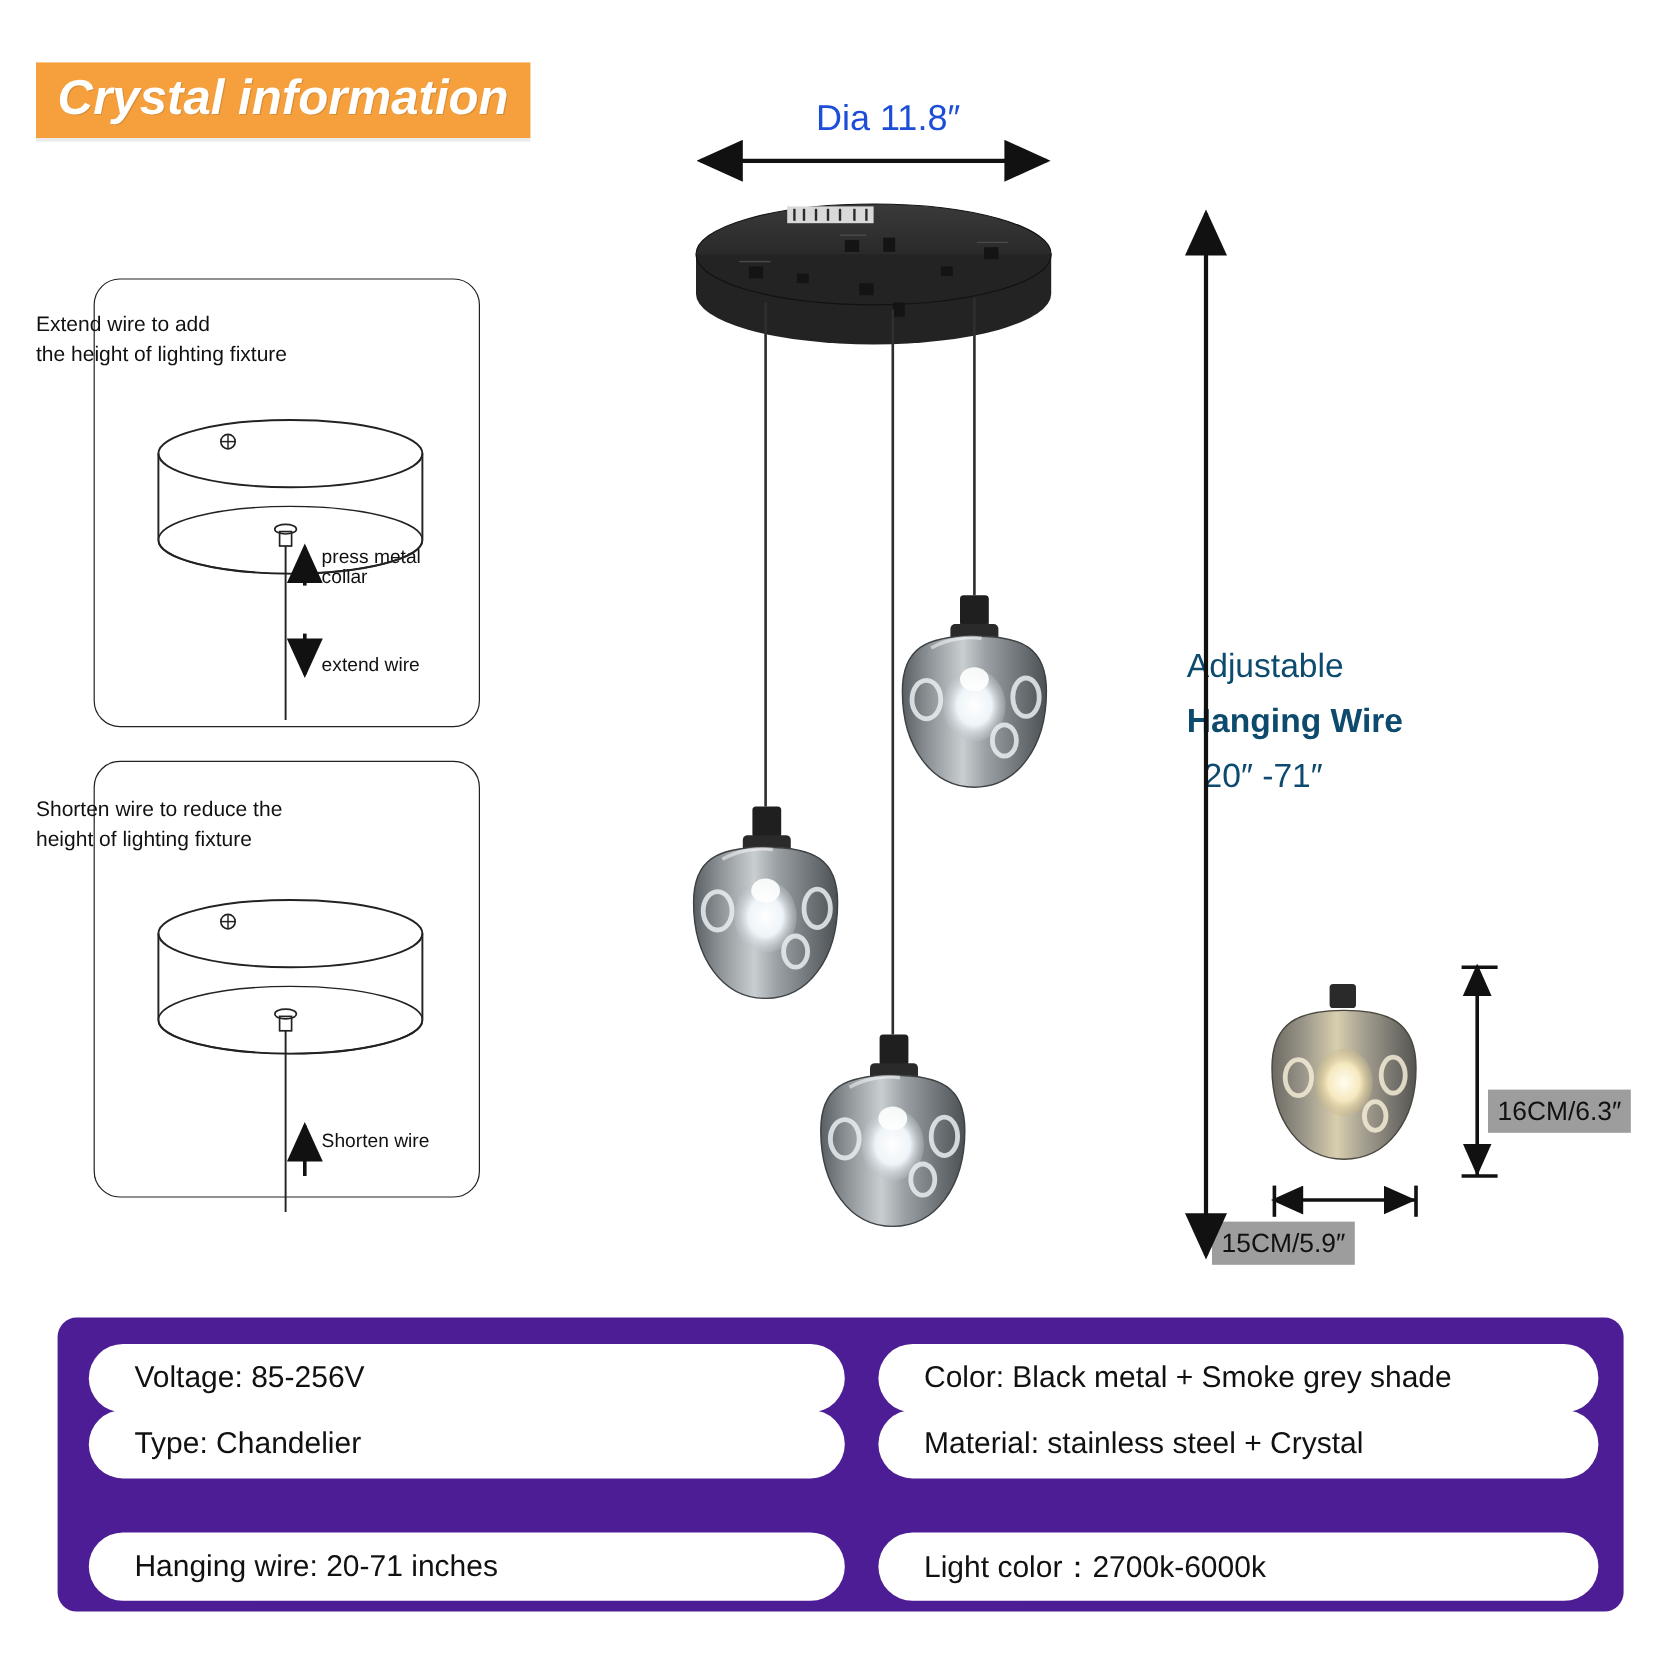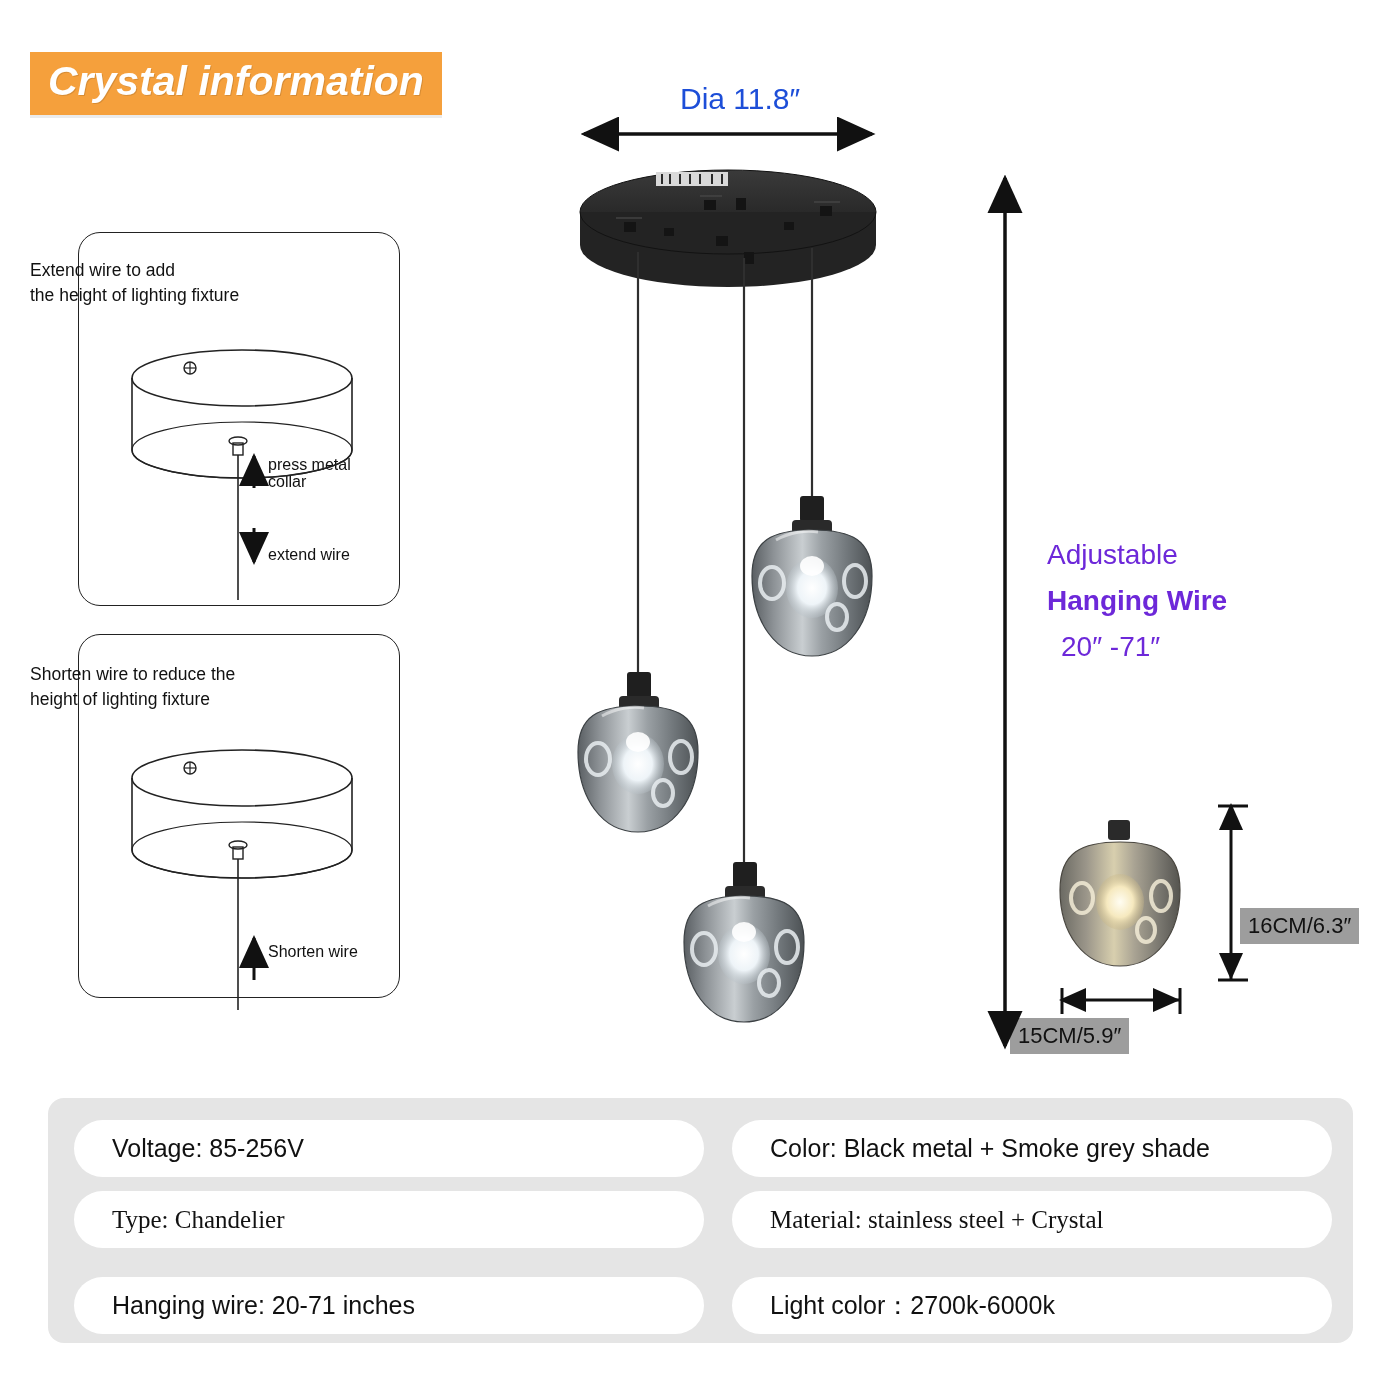--- a/index.html
+++ b/index.html
@@ -74,25 +74,25 @@
     position: absolute;
     left: 636px;
     top: 82px;
     font-size: 30px;
     color: #1d4ed8;
     white-space: nowrap;
     margin-left: 44px;
   }
   #adjustable-block {
     position: absolute;
-    left: 1047px;
+    left: 989px;
     top: 532px;
     font-size: 28px;
     line-height: 46px;
-    color: #6d28d9;
+    color: #0c4a6e;
     white-space: nowrap;
   }
   #adjustable-block .ln2 { padding-left: 0px; font-weight: bold; }
   #adjustable-block .ln3 { padding-left: 14px; }
 
   .dim-chip {
     position: absolute;
     background: #9d9d9d;
     color: #111;
     font-size: 22px;
@@ -102,39 +102,39 @@
   #chip-height { left: 1240px; top: 908px; }
   #chip-width  { left: 1010px; top: 1018px; }
 
   
   #spec-panel {
     position: absolute;
     left: 48px;
     top: 1098px;
     width: 1305px;
     height: 245px;
-    background: #e5e5e5;
+    background: #4c1d95;
     border-radius: 16px;
   }
   .spec-pill {
     position: absolute;
     background: #ffffff;
     border-radius: 30px;
     display: flex;
     align-items: center;
     padding-left: 38px;
     font-size: 25px;
     color: #111;
     white-space: nowrap;
     box-sizing: border-box;
   }
   .spec-col-left  { left: 26px;  width: 630px; height: 57px; }
   .spec-col-right { left: 684px; width: 600px; height: 57px; }
   .spec-row-1 { top: 22px; }
-  .spec-row-2 { top: 93px; font-family: Liberation Serif, serif; }
+  .spec-row-2 { top: 77px; }
   .spec-row-3 { top: 164px; margin-top: 15px; }
 </style>
 </head>
 <body>
 
 <div id="product-info-badge">
   <div class="label">Crystal information</div>
 </div>
 
 <div class="instr-card" id="instr-card-extend"></div>

